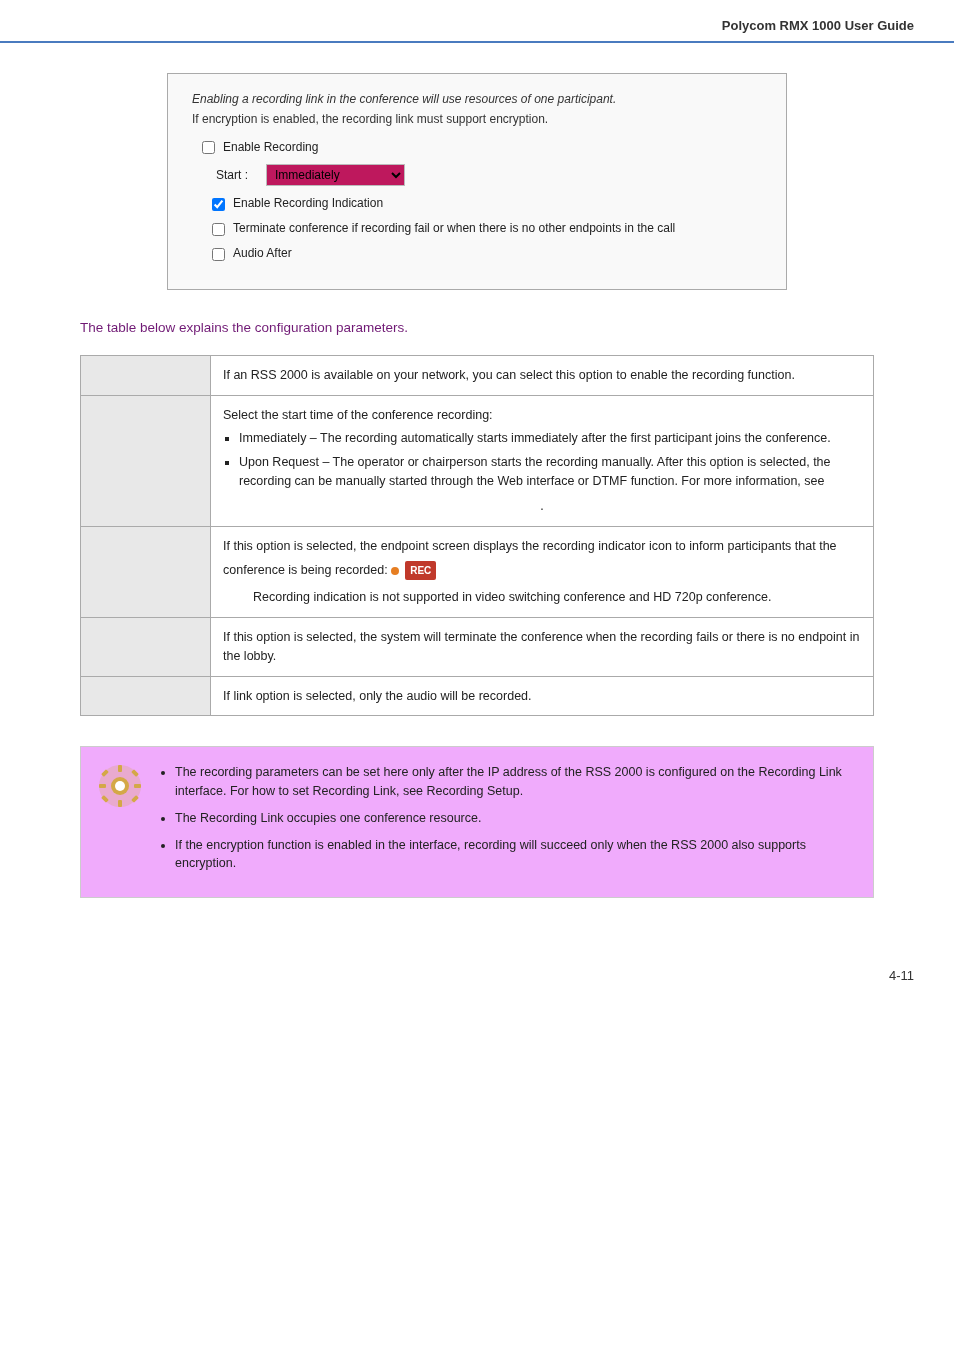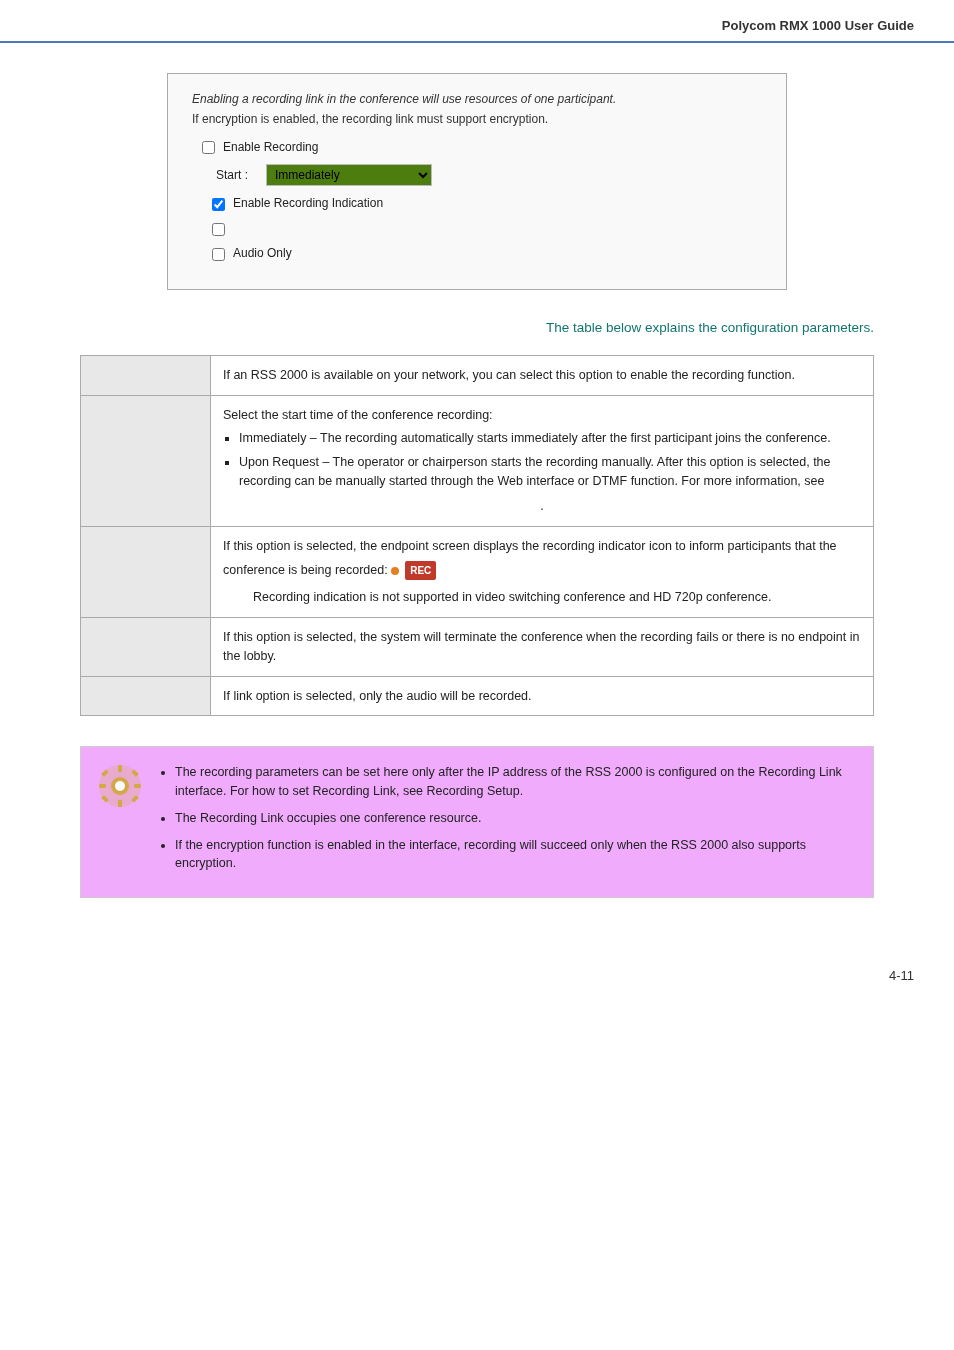--- a/index.html
+++ b/index.html
@@ -71,23 +71,23 @@
       margin-bottom: 10px;
       margin-left: 24px;
     }
     .start-row .start-label {
       font-size: 12px;
       min-width: 50px;
     }
     .start-row select {
       font-size: 12px;
       padding: 2px 4px;
-      width: 166px;
+      width: 139px;
       border: 1px solid #bbb;
-      background: #4d7c0f;
+      background: #be185d;
     }
     .checkbox-row {
       display: flex;
       align-items: flex-start;
       margin-bottom: 10px;
       margin-left: 20px;
     }
     .checkbox-row input[type="checkbox"] {
       margin-top: 2px;
       width: 13px;
@@ -96,22 +96,21 @@
     }
     .checkbox-row label {
       font-size: 12px;
       margin-left: 8px;
     }
 
     
     .para {
       font-size: 13.5px;
       margin-bottom: 20px;
-      color: #0f766e;
-      text-align: right;
+      color: #701a75;
     }
 
     
     .config-table {
       width: 100%;
       border-collapse: collapse;
       margin-bottom: 30px;
       font-size: 12.5px;
     }
     .config-table td {
@@ -220,25 +219,26 @@
       </select>
     </div>
 
     <div class="checkbox-row">
       <input type="checkbox" checked="" style="">
       <label>Enable Recording Indication</label>
     </div>
 
     <div class="checkbox-row">
       <input type="checkbox" style="">
+      <label>Terminate conference if recording fail or when there is no other endpoints in the call</label>
     </div>
 
     <div class="checkbox-row">
       <input type="checkbox" style="">
-      <label>Audio Only</label>
+      <label>Audio After</label>
     </div>
   </div>
 
   <p class="para">The table below explains the configuration parameters.</p>
 
   <table class="config-table">
     <tbody>
 
       <tr>
         <td class="label-col"></td>

